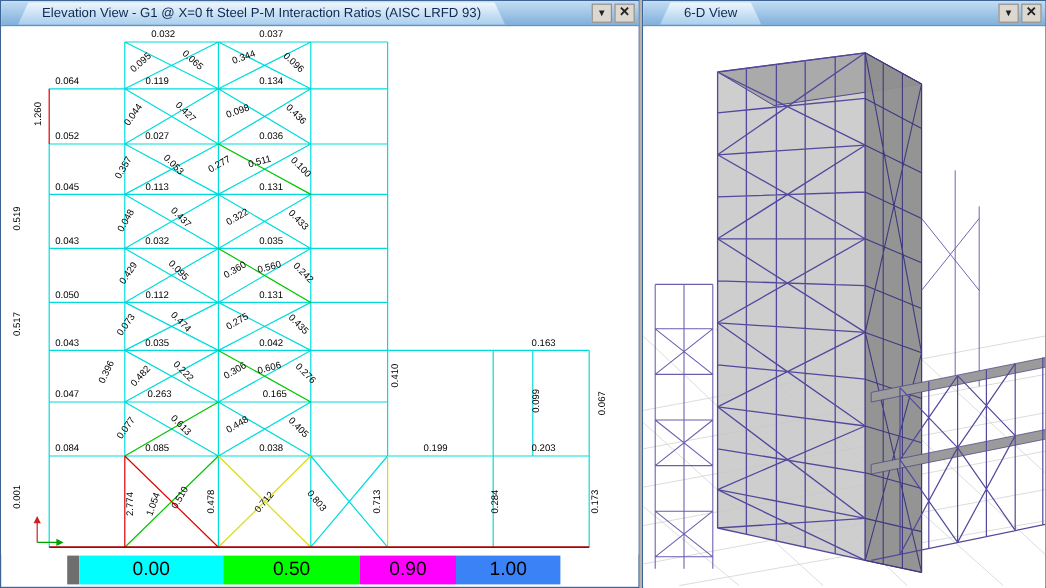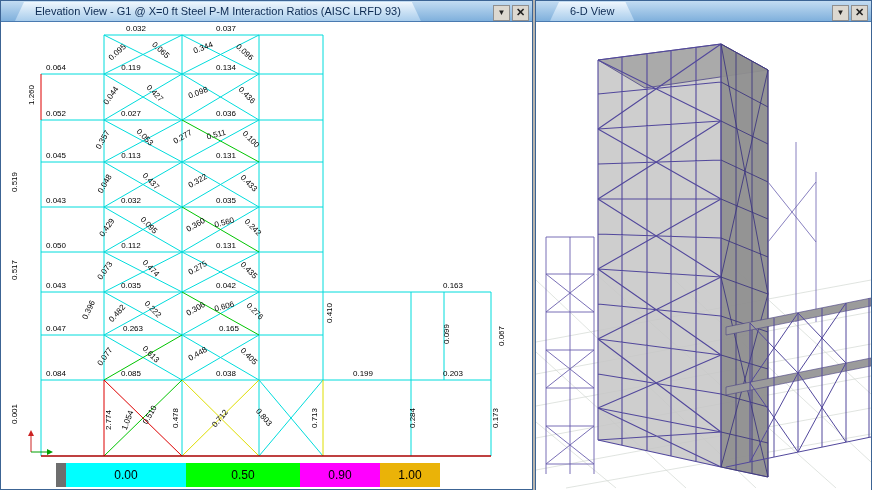--- a/index.html
+++ b/index.html
@@ -5,32 +5,32 @@
   html,body{margin:0;padding:0;}
   body{
     width:872px;height:490px;position:relative;overflow:hidden;
     background:#b8b4ac;font-family:"Liberation Sans",sans-serif;
   }
   .window{position:absolute;top:0;height:490px;background:#ffffff;
     border:1px solid #3c6494;box-sizing:border-box;}
   #win-elev{left:0;width:533px;}
   #win-3d{left:535px;width:337px;}
   .titlebar{height:20px;background:linear-gradient(#c3dcf2,#7fb0dc);
-    border-bottom:1px solid #4a7ab0;display:flex;align-items:flex-end;overflow:hidden;}
+    border-bottom:1px solid #4a7ab0;display:flex;align-items:center;overflow:hidden;}
   .title-tab{margin-left:14px;background:linear-gradient(#eef6fd,#a9cdec);
     clip-path:polygon(9px 0,calc(100% - 9px) 0,100% 100%,0 100%);
     padding:0 20px;font-size:11px;line-height:19px;color:#0c2a52;white-space:nowrap;}
   .tb-buttons{margin-left:auto;display:flex;align-items:center;gap:2px;padding:0 3px;flex:0 0 auto;}
   .tb-btn{width:17px;height:16px;background:#dcd8d0;border:1px solid #8f8f8f;
     box-sizing:border-box;font-size:8px;line-height:14px;text-align:center;color:#222;cursor:default;}
   .tb-btn.close{font-size:11px;font-weight:bold;line-height:13px;}
   .viewport{display:block;background:#fff;}
   .legend{position:absolute;left:55px;bottom:2px;height:24px;display:flex;}
   .legend-cap{width:10px;height:24px;background:#6e6e6e;}
-  .legend-seg{height:24px;font-size:12px;color:#000;display:flex;
+  .legend-seg{height:24px;font-size:16px;color:#000;display:flex;
     align-items:center;justify-content:center;text-align:center;}
   text.rl{fill:#000;font-size:8px;font-family:"Liberation Sans",sans-serif;}
 </style>
 </head>
 <body>
 
 <div class="window" id="win-elev">
   <div class="titlebar">
     <div class="title-tab">
       <span>Elevation View - G1 @ X=0 ft  Steel P-M Interaction Ratios  (AISC LRFD 93)</span>
@@ -142,21 +142,21 @@
         <text x="414" y="396" class="rl" transform="rotate(-90 414 396)">0.284</text>
         <text x="497" y="396" class="rl" transform="rotate(-90 497 396)">0.173</text>
       </g>
   </svg>
 
   <div class="legend">
     <div class="legend-cap"></div>
   <div class="legend-seg" style="background: rgb(0, 255, 255); width: 120px;">0.00</div>
       <div class="legend-seg" style="background: rgb(0, 255, 0); width: 114px;">0.50</div>
       <div class="legend-seg" style="background: rgb(255, 0, 255); width: 80px;">0.90</div>
-      <div class="legend-seg" style="background: #eab308; width: 60px;">1.00</div>
+      <div class="legend-seg" style="background: #3b82f6; width: 87px;">1.00</div>
     </div>
 </div>
 
 <div class="window" id="win-3d">
   <div class="titlebar">
     <div class="title-tab">
       <span>6-D View</span>
     </div>
     <div class="tb-buttons">
       <div class="tb-btn">▼</div>

